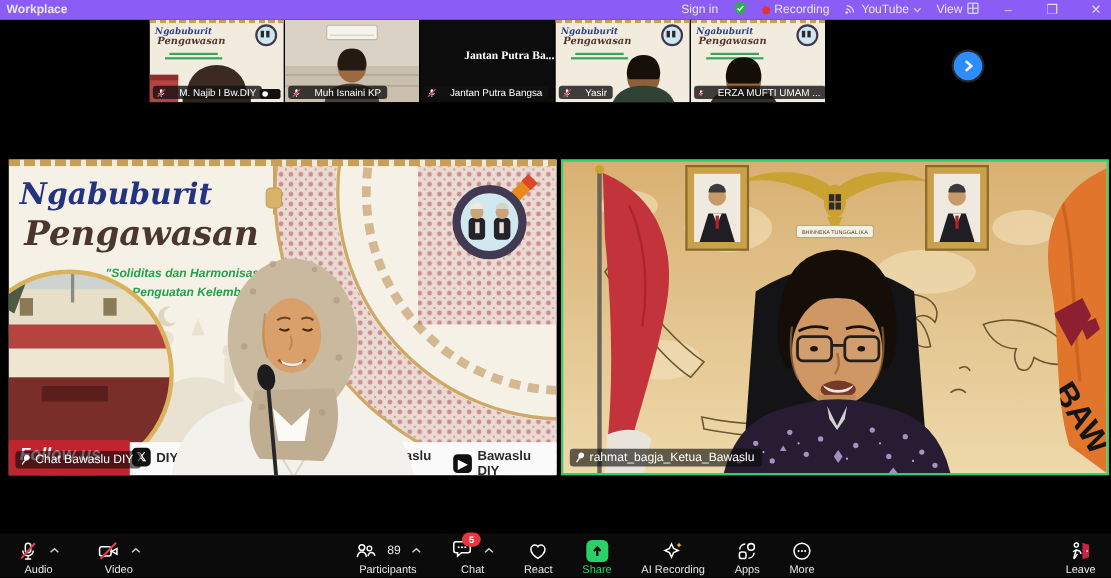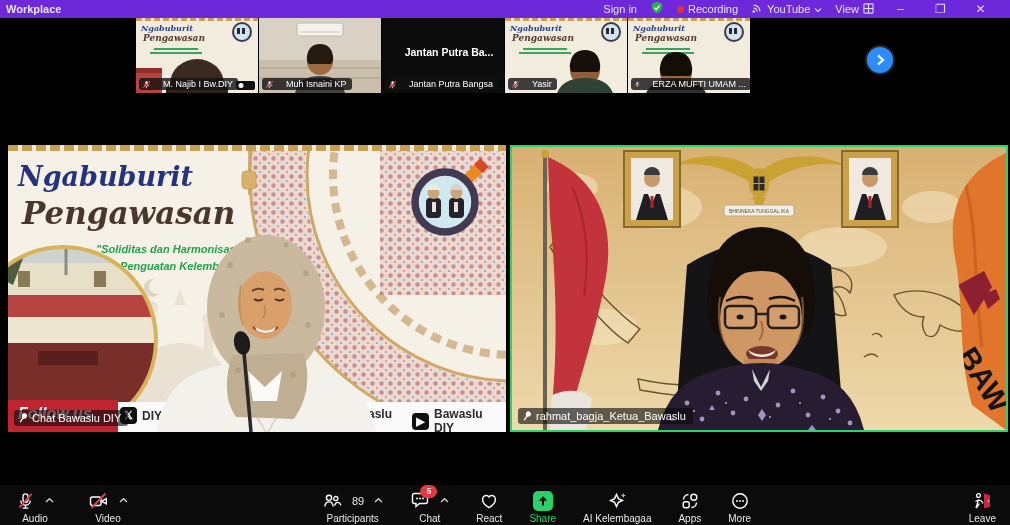--- a/index.html
+++ b/index.html
@@ -1,38 +1,38 @@
 <!DOCTYPE html>
 <html><head>
 <meta charset="utf-8">
 <style>
   html,body{margin:0;padding:0;}
   body{width:1010px;height:525px;background:#000;font-family:"Liberation Sans",sans-serif;position:relative;overflow:hidden;-webkit-font-smoothing:antialiased;}
   
-  .titlebar{position:absolute;top:0;left:0;right:0;height:18px;background:#6d28d9;display:flex;align-items:center;justify-content:space-between;color:#e6e6e6;font-size:11px;z-index:30;}
+  .titlebar{position:absolute;top:0;left:0;right:0;height:18px;background:#8b5cf6;display:flex;align-items:center;justify-content:space-between;color:#e6e6e6;font-size:11px;z-index:30;}
   .titlebar .left{padding-left:6px;font-weight:700;}
-  .titlebar .right{display:flex;align-items:center;gap:13px;padding-right:16px;}
+  .titlebar .right{display:flex;align-items:center;gap:13px;padding-right:0;}
   .tb-group{display:flex;align-items:center;gap:4px;}
   .recdot{width:7px;height:7px;border-radius:50%;background:#e0342c;}
   .wctl{width:27px;text-align:center;font-size:12px;color:#ddd;line-height:18px;}
   
   .filmstrip{position:absolute;top:18px;left:136px;height:75px;display:flex;gap:1px;z-index:20;}
   .tile{width:122px;height:75px;position:relative;background:#141414;overflow:hidden;flex:none;}
   .namechip{position:absolute;left:3px;bottom:3px;background:rgba(18,18,18,.8);border-radius:3px;color:#fff;font-size:9px;padding:1px 5px 1px 3px;display:flex;align-items:center;gap:12px;white-space:nowrap;max-width:112px;overflow:hidden;z-index:5;}
   .mini-banner{position:absolute;inset:0;background:#f2ecdf;}
   .mini-gold{position:absolute;top:0;left:0;right:0;height:3px;background:repeating-linear-gradient(90deg,#c99f56 0 6px,#f2ead8 6px 9px);}
   .mini-t1{position:absolute;left:5px;top:5px;font-family:"DejaVu Serif",serif;font-weight:700;font-style:italic;font-size:8px;color:#2a3f8c;}
   .mini-t2{position:absolute;left:7px;top:15px;font-family:"DejaVu Serif",serif;font-weight:700;font-style:italic;font-size:9px;color:#54382b;}
   .mini-g1,.mini-g2{position:absolute;height:2px;background:#3aa45c;}
   .mini-g1{left:18px;top:30px;width:44px;}
   .mini-g2{left:14px;top:34px;width:52px;}
   .mini-badge{position:absolute;right:6px;top:4px;width:16px;height:16px;border-radius:50%;background:#cfe7ec;border:2px solid #3f3750;}
   .mini-badge:after{content:"";position:absolute;left:3px;top:4px;width:3px;height:6px;background:#2b2633;box-shadow:5px 0 0 #2b2633;}
   .tile-black{background:#0c0c0c;}
-  .tile-center-name{position:absolute;left:12px;right:0;top:28px;text-align:center;color:#fff;font-weight:700;font-size:10.5px;}
+  .tile-center-name{position:absolute;left:12px;right:0;top:28px;text-align:right;color:#fff;font-weight:700;font-size:10.5px;font-family:Liberation Serif, serif;}
   .nextbtn{position:absolute;left:867px;top:47px;width:26px;height:26px;border-radius:50%;background:#2d8cff;z-index:21;display:flex;align-items:center;justify-content:center;box-shadow:0 0 0 2px rgba(255,255,255,.15);}
   
   .main-left{position:absolute;left:8px;top:145px;width:498px;height:287px;background:#f6f1e6;overflow:hidden;z-index:10;}
   .main-right{position:absolute;left:510px;top:145px;width:498px;height:287px;background:#d8b072;overflow:hidden;z-index:10;border:2px solid #2bd46a;box-sizing:border-box;}
   .goldband{position:absolute;top:0;left:0;right:0;height:6px;background:repeating-linear-gradient(90deg,#c99f56 0 10px,#f2ead8 10px 14px);z-index:2;}
   .lt-layer{position:absolute;inset:0;}
   .bt1{position:absolute;left:10px;top:16px;font-family:"DejaVu Serif",serif;font-weight:700;font-style:italic;font-size:27px;color:#24337f;z-index:3;}
   .bt2{position:absolute;left:14px;top:50px;font-family:"DejaVu Serif",serif;font-weight:700;font-style:italic;font-size:31px;color:#4a362b;z-index:3;}
   .bs1{position:absolute;left:88px;top:98px;font-weight:700;font-style:italic;font-size:11px;color:#23a24b;z-index:3;}
   .bs2{position:absolute;left:76px;top:115px;font-weight:700;font-style:italic;font-size:11px;color:#23a24b;z-index:3;}
@@ -590,21 +590,21 @@
       <span class="lbl lbl-green">Share</span>
     </div>
 
     <div class="item">
       <div class="ico-row">
         <svg width="21" height="20" viewBox="0 0 21 20">
           <path d="M9.5 3.5l1.9 4.1 4.1 1.9-4.1 1.9-1.9 4.1-1.9-4.1-4.1-1.9 4.1-1.9z" fill="none" stroke="#fff" stroke-width="1.4"></path>
           <path d="M16.3 2l.8 1.7 1.7.8-1.7.8-.8 1.7-.8-1.7-1.7-.8 1.7-.8z" fill="#e8b53a"></path>
         </svg>
       </div>
-      <span class="lbl">AI Kelembagaa</span>
+      <span class="lbl">AI Recording</span>
     </div>
 
     <div class="item">
       <div class="ico-row">
         <svg width="20" height="20" viewBox="0 0 20 20">
           <circle cx="13.8" cy="6.2" r="3" fill="none" stroke="#fff" stroke-width="1.4"></circle>
           <rect x="3.2" y="10.8" width="6" height="6" rx="2" fill="none" stroke="#fff" stroke-width="1.4"></rect>
           <path d="M3.5 8.5a5.3 5.3 0 0 1 5-5" fill="none" stroke="#fff" stroke-width="1.4"></path>
           <path d="M16.5 11.5a5.3 5.3 0 0 1-5 5" fill="none" stroke="#fff" stroke-width="1.4"></path>
         </svg>

